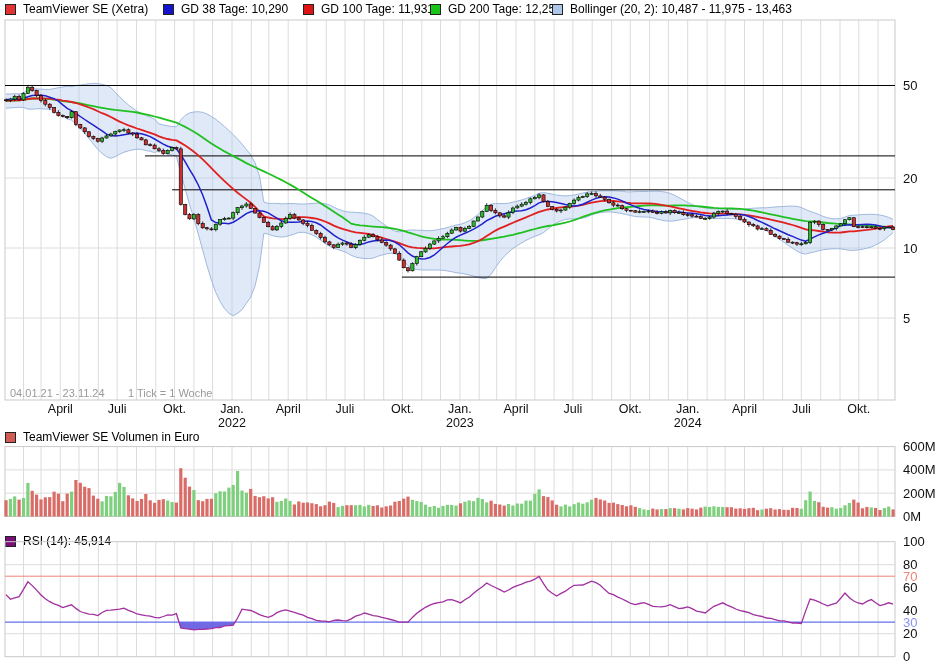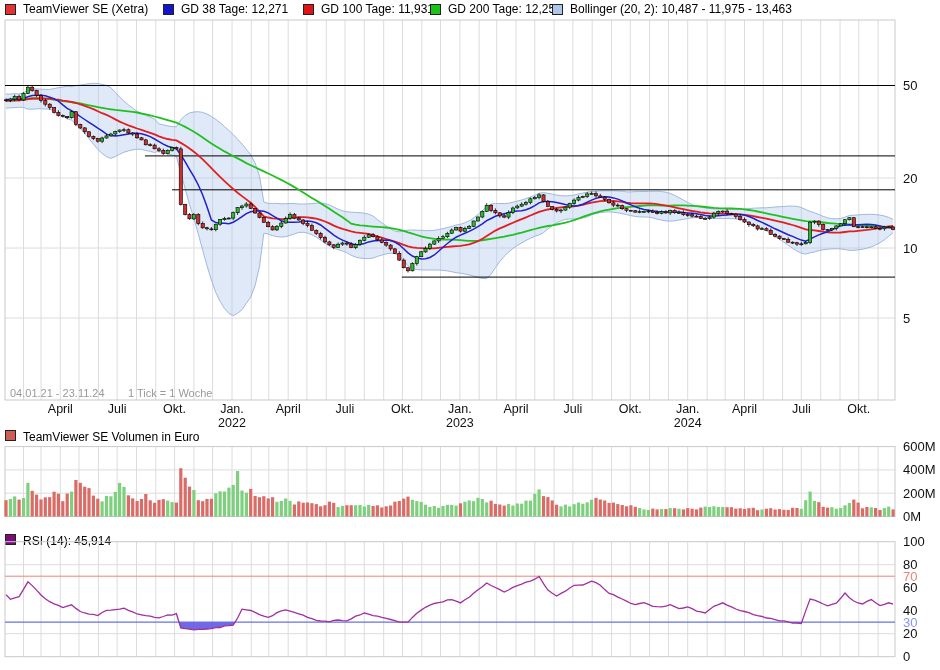--- a/index.html
+++ b/index.html
@@ -1,33 +1,33 @@
 <!DOCTYPE html>
 <html><head>
 <meta charset="utf-8">
 <style>
   html,body{margin:0;padding:0;}
   body{width:940px;height:670px;position:relative;background:#fff;font-family:"Liberation Sans",sans-serif;overflow:hidden;}
   #chart-svg{position:absolute;left:0;top:0;}
   svg text{font-family:"Liberation Sans",sans-serif;}
   .legend-item{position:absolute;top:2px;display:flex;align-items:center;gap:7px;font-size:12px;color:#000;white-space:nowrap;}
   .marker{width:9px;height:9px;border:1px solid #222;display:inline-block;flex:0 0 auto;}
-  .pane-title{position:absolute;left:5px;display:flex;align-items:flex-start;gap:7px;font-size:12px;color:#000;white-space:nowrap;}
+  .pane-title{position:absolute;left:5px;display:flex;align-items:center;gap:7px;font-size:12px;color:#000;white-space:nowrap;}
 </style>
 </head>
 <body>
 
 <div>
   <div class="legend-item" style="left:5px">
     <span class="marker" style="background: rgb(226, 50, 50);"></span>
     <span>TeamViewer SE (Xetra)</span>
   </div>
   <div class="legend-item" style="left:163px">
     <span class="marker" style="background: rgb(20, 20, 204);"></span>
-    <span>GD 38 Tage: 12,271</span>
+    <span>GD 38 Tage: 10,290</span>
   </div>
   <div class="legend-item" style="left:303px">
     <span class="marker" style="background: rgb(224, 20, 20);"></span>
     <span>GD 100 Tage: 11,931</span>
   </div>
   <div class="legend-item" style="left:430px">
     <span class="marker" style="background: rgb(23, 197, 23);"></span>
     <span>GD 200 Tage: 12,254</span>
   </div>
   <div class="legend-item" style="left:552px">

